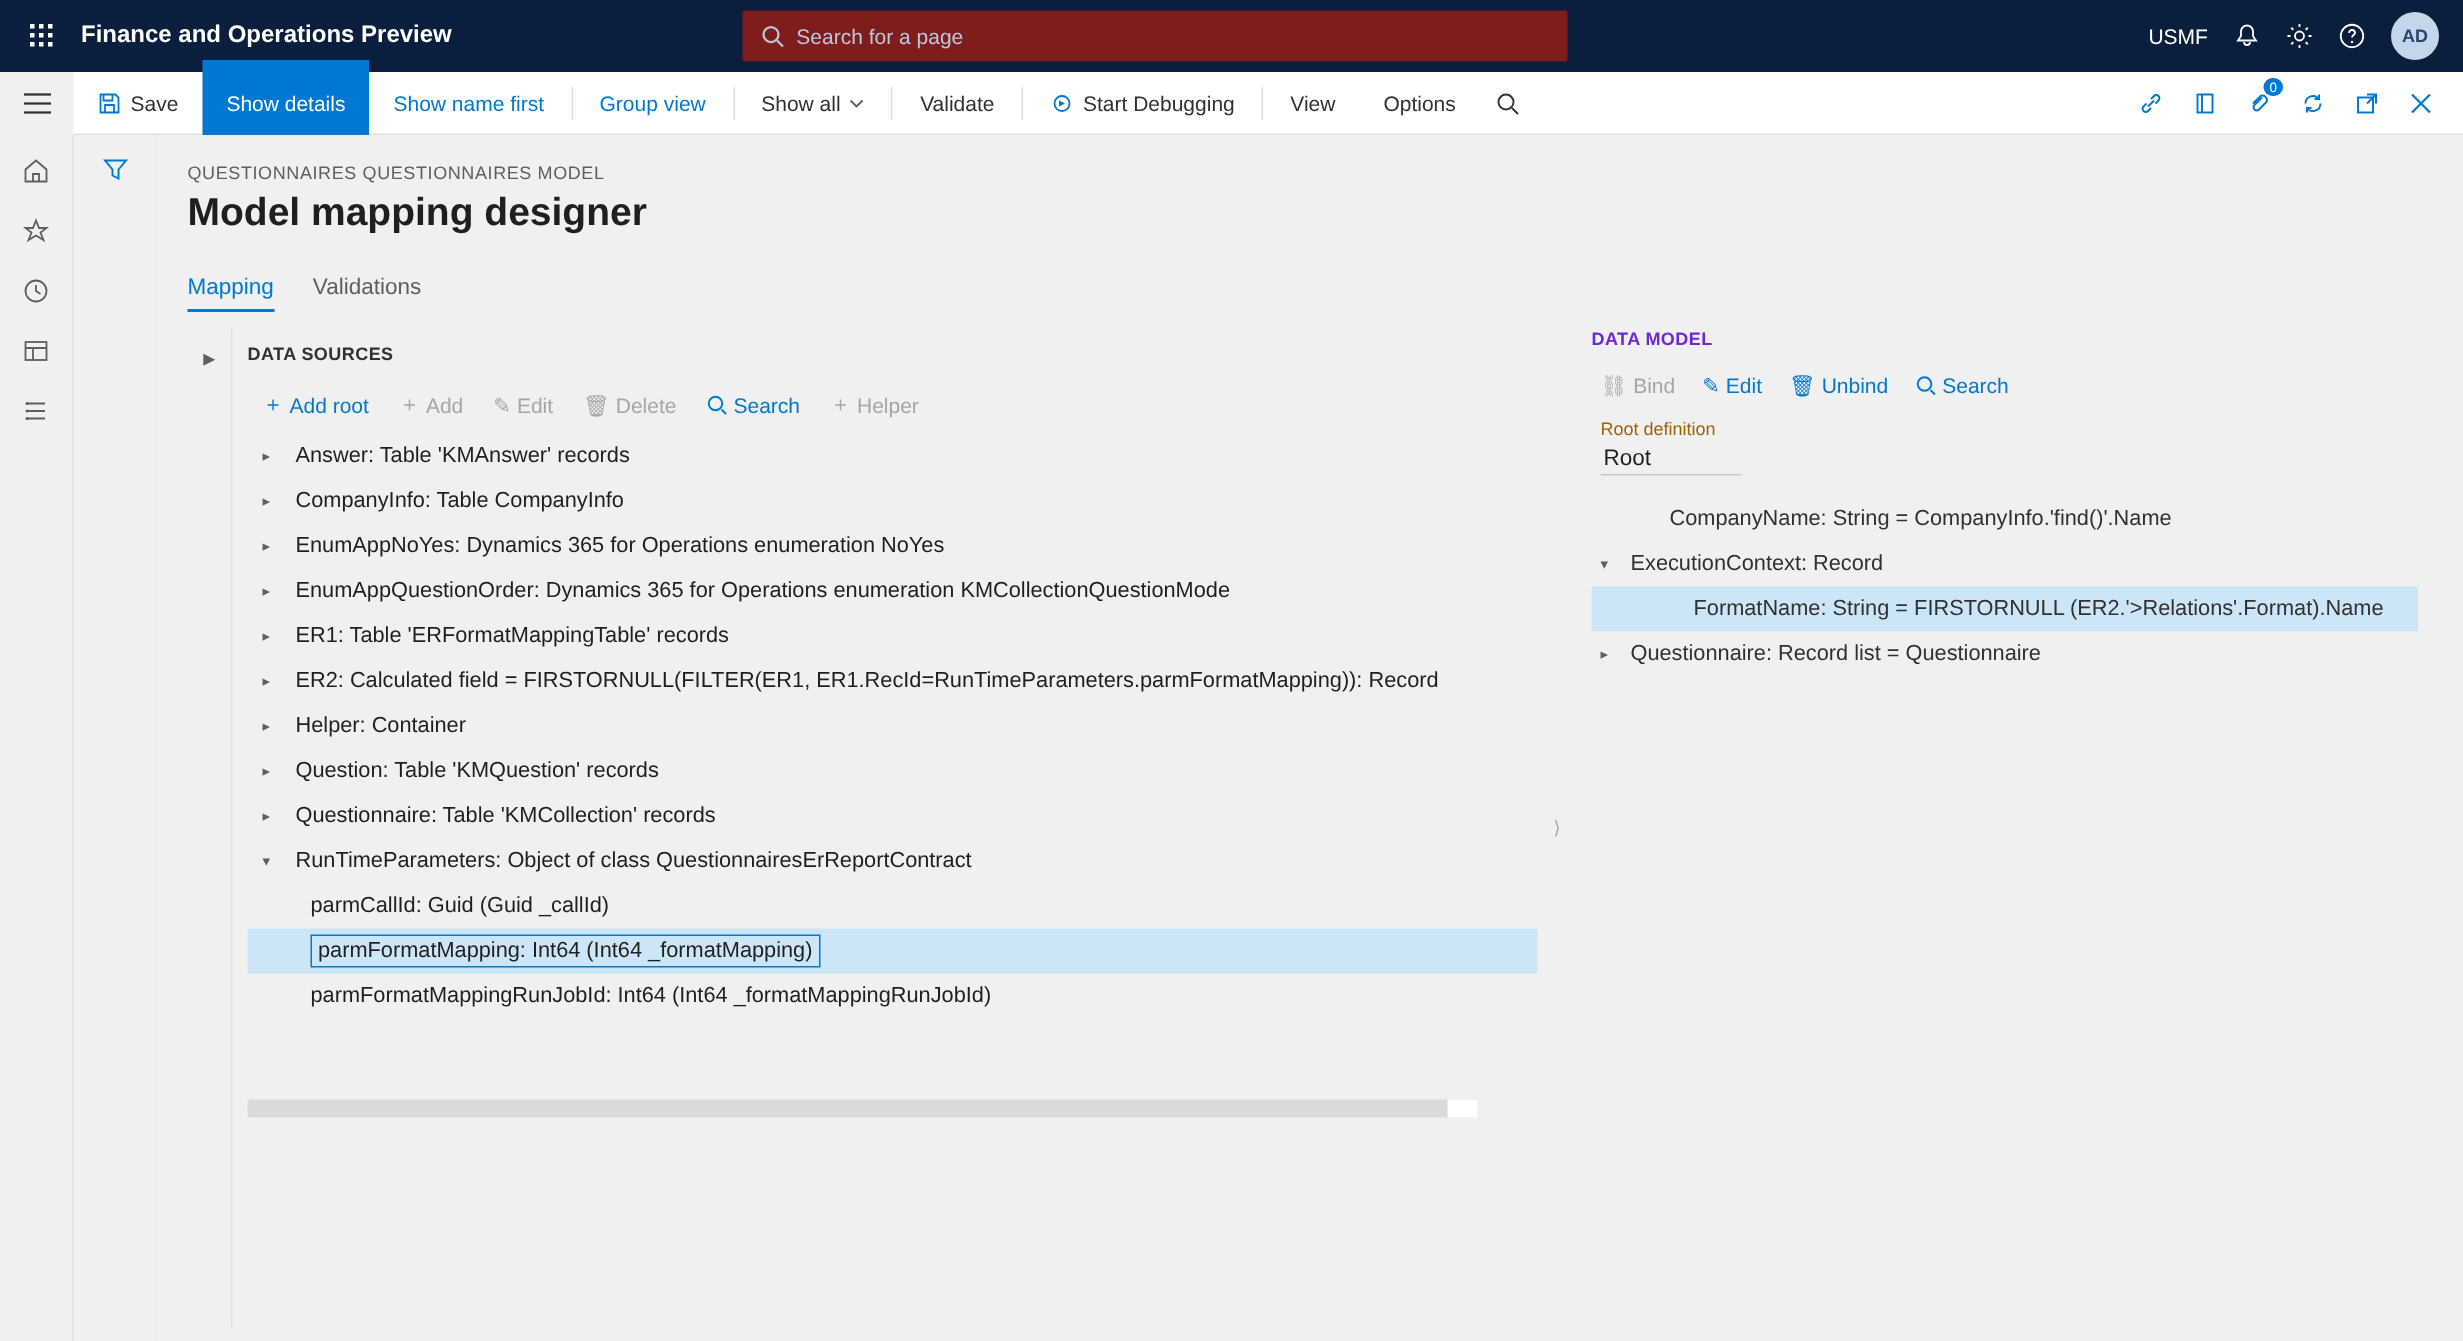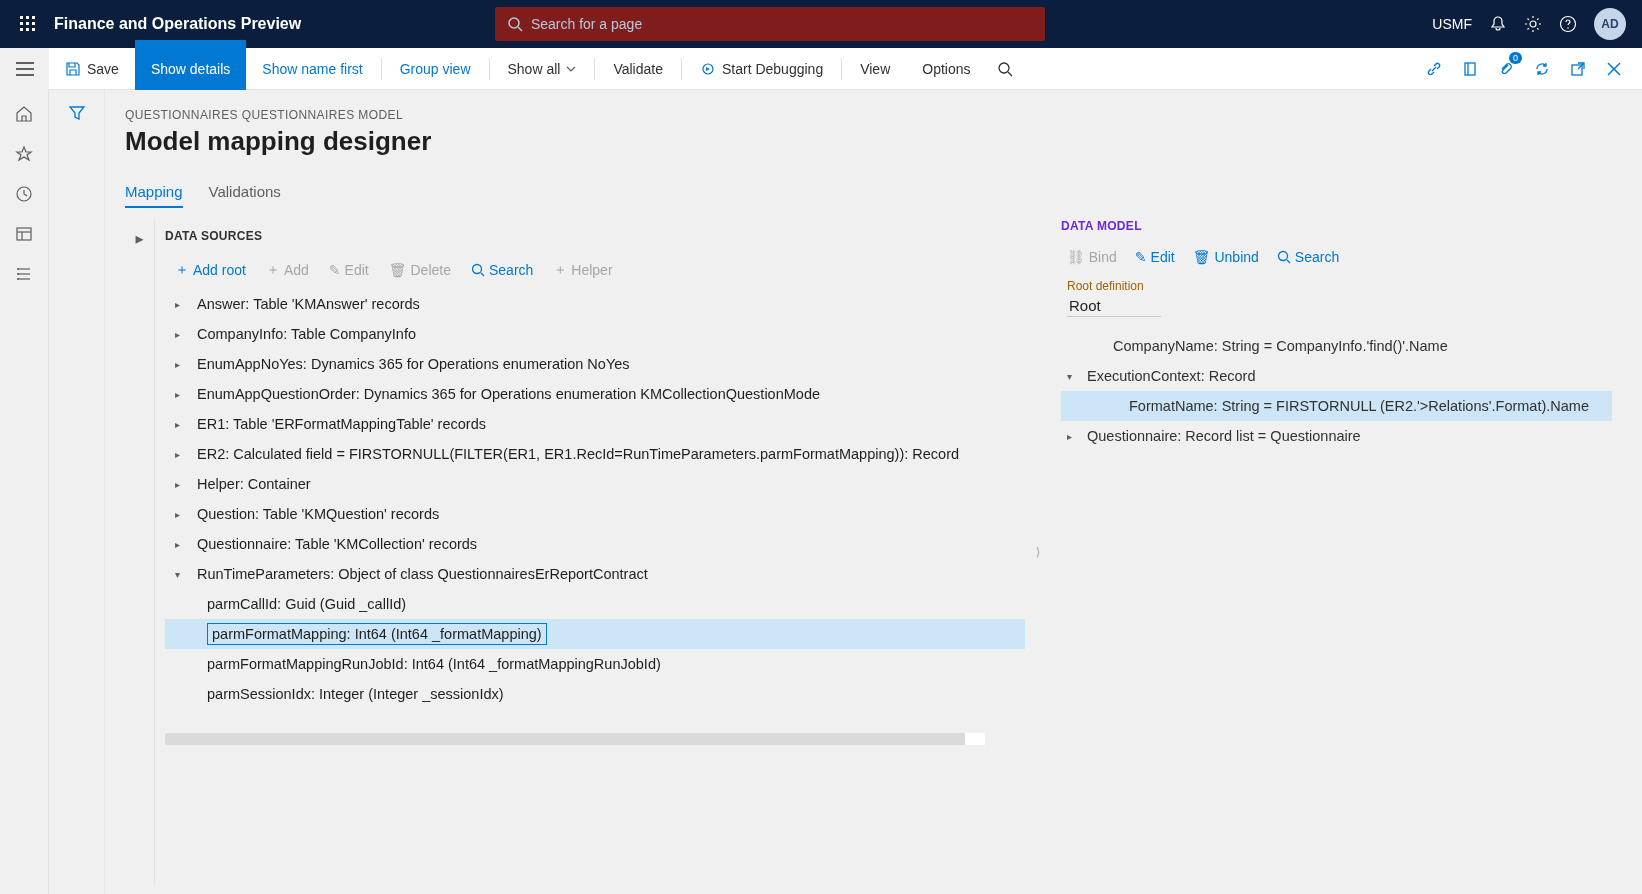--- a/index.html
+++ b/index.html
@@ -349,23 +349,20 @@
             </div>
             <div class="row child">
               <span class="lbl">parmCallId: Guid (Guid _callId)</span>
             </div>
             <div class="row child selected">
               <span class="lbl">parmFormatMapping: Int64 (Int64 _formatMapping)</span>
             </div>
             <div class="row child">
               <span class="lbl">parmFormatMappingRunJobId: Int64 (Int64 _formatMappingRunJobId)</span>
             </div>
-            <div class="row child">
-              <span class="lbl">parmSessionIdx: Integer (Integer _sessionIdx)</span>
-            </div>
           </div>
         <div class="hscroll"></div>
       </div>
     </div>
 
     <div class="splitter">⟩</div>
 
     <div class="rightcol">
       <h4>DATA MODEL</h4>
       <div class="rtoolbar">

